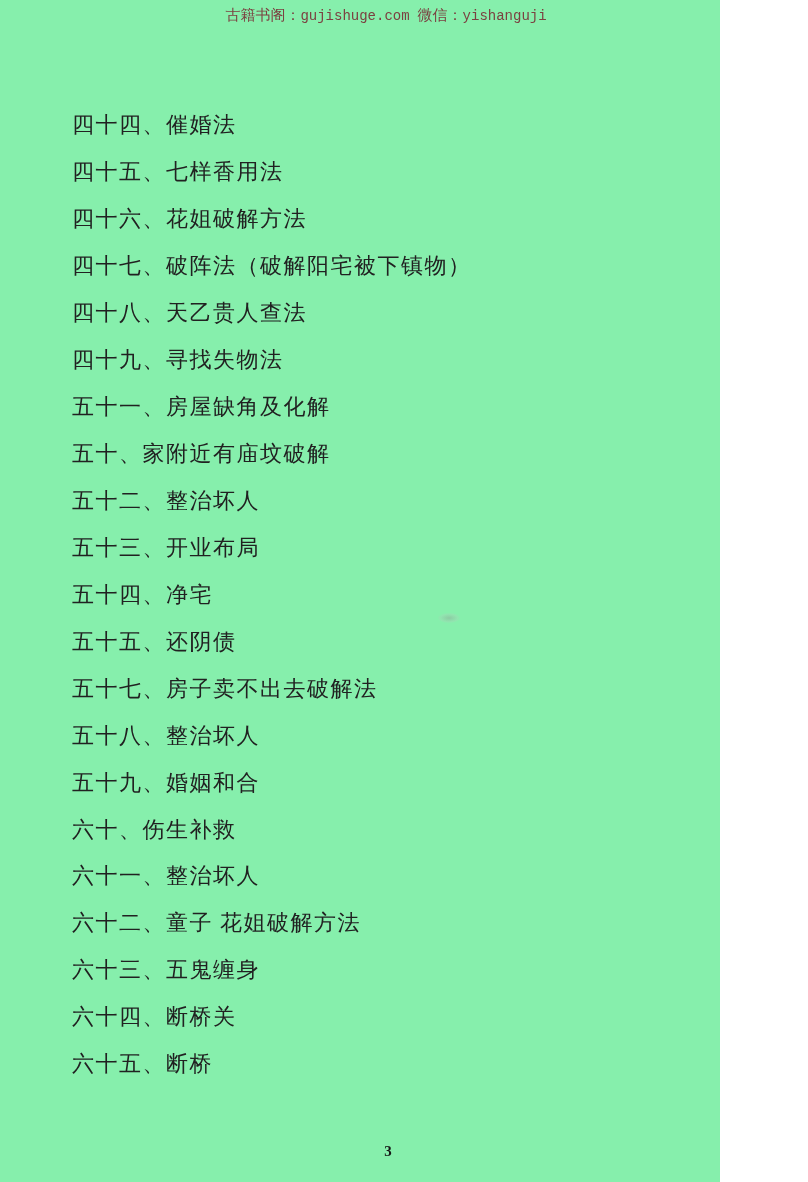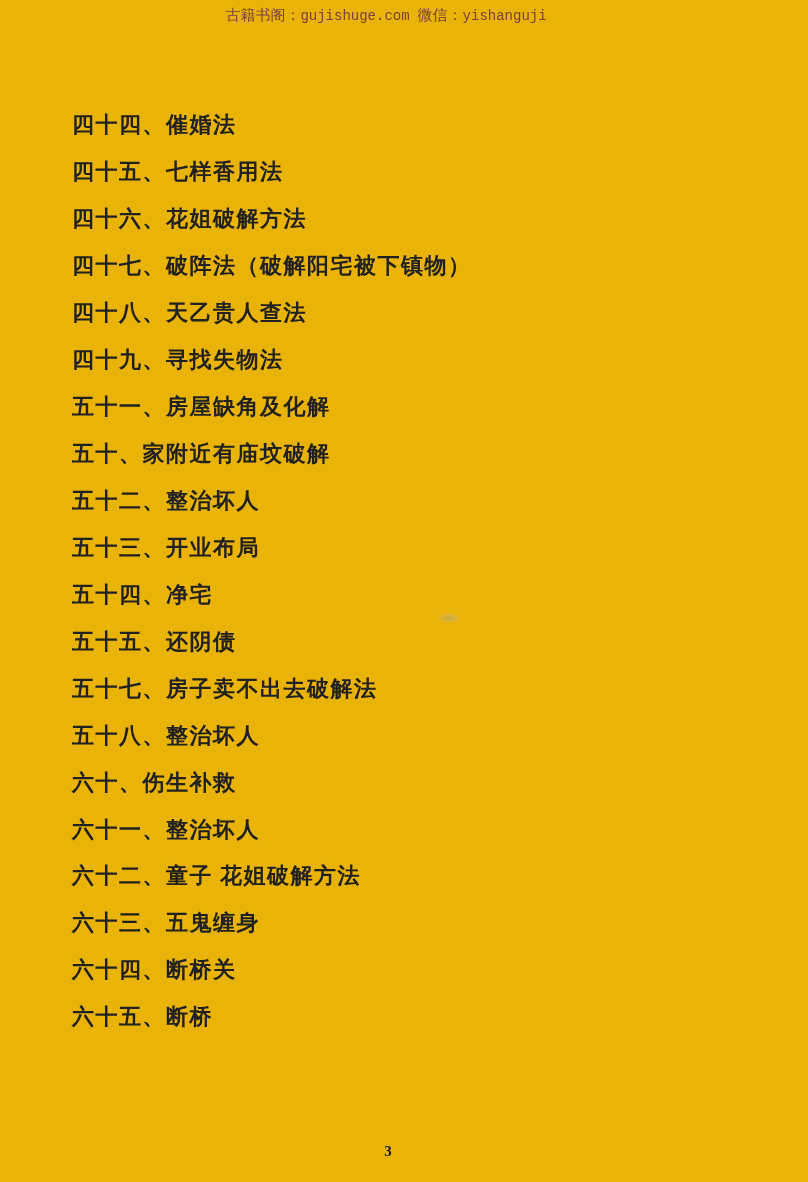--- a/index.html
+++ b/index.html
@@ -2,23 +2,23 @@
 <html><head>
 <meta charset="utf-8">
 <style>
   html, body {
     margin: 0;
     padding: 0;
     background: #ffffff;
   }
   .page {
     position: relative;
-    width: 808px;
+    width: 720px;
     height: 1182px;
-    background: #eab308;
+    background: #86efac;
     overflow: hidden;
     font-family: "Liberation Serif", "DejaVu Serif", serif;
   }
   
   .watermark {
     position: absolute;
     top: 6px;
     left: 0;
     width: 772px;
     text-align: center;
@@ -39,21 +39,21 @@
   .toc {
     position: absolute;
     left: 72px;
     top: 102px;
   }
   .toc-item {
     height: 46.95px;
     display: flex;
     align-items: center;
     font-size: 22px;
-    font-weight: bold;
+    font-weight: normal;
     color: #212121;
     letter-spacing: 1.5px;
     white-space: nowrap;
   }
   
   .smudge {
     position: absolute;
     left: 438px;
     top: 613px;
     width: 22px;
@@ -91,20 +91,21 @@
     <div class="toc-item">四十八、天乙贵人查法</div>
     <div class="toc-item">四十九、寻找失物法</div>
     <div class="toc-item">五十一、房屋缺角及化解</div>
     <div class="toc-item">五十、家附近有庙坟破解</div>
     <div class="toc-item">五十二、整治坏人</div>
     <div class="toc-item">五十三、开业布局</div>
     <div class="toc-item">五十四、净宅</div>
     <div class="toc-item">五十五、还阴债</div>
     <div class="toc-item">五十七、房子卖不出去破解法</div>
     <div class="toc-item">五十八、整治坏人</div>
+    <div class="toc-item">五十九、婚姻和合</div>
     <div class="toc-item">六十、伤生补救</div>
     <div class="toc-item">六十一、整治坏人</div>
     <div class="toc-item">六十二、童子 花姐破解方法</div>
     <div class="toc-item">六十三、五鬼缠身</div>
     <div class="toc-item">六十四、断桥关</div>
     <div class="toc-item">六十五、断桥</div>
   </div>
 
   <div class="smudge"></div>
 

